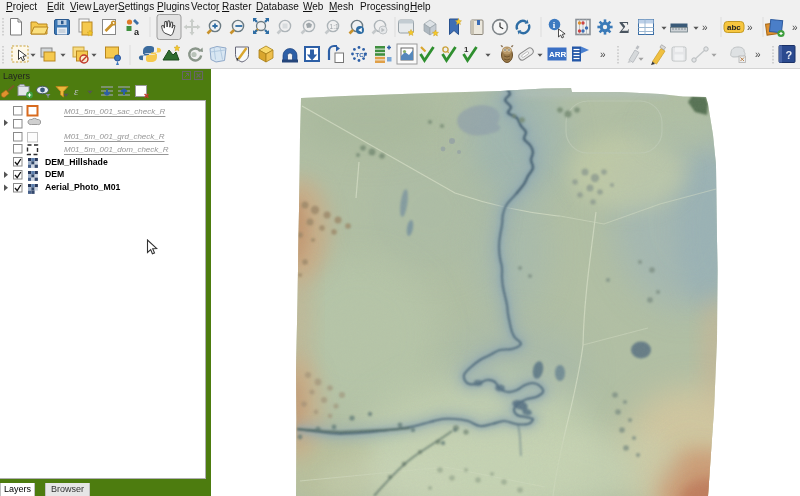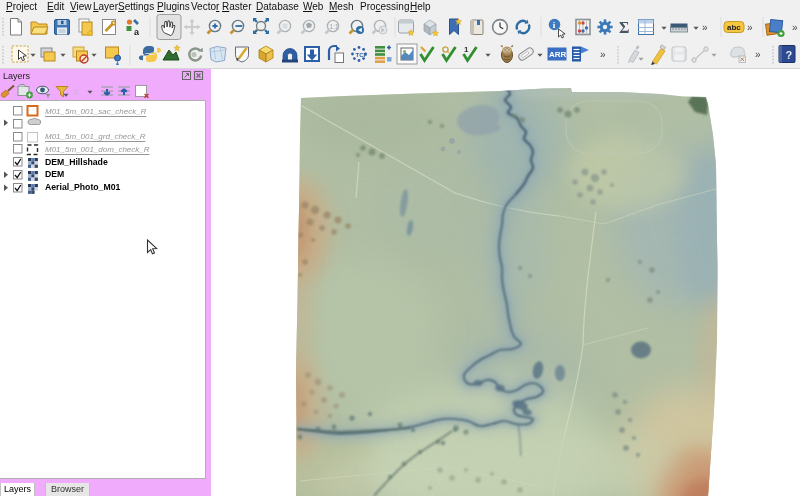--- a/index.html
+++ b/index.html
@@ -5,28 +5,28 @@
   html,body{margin:0;padding:0;}
   body{width:800px;height:496px;overflow:hidden;position:relative;
        font-family:"Liberation Sans",sans-serif;background:#f0f0f0;}
   .abs{position:absolute;}
   #menubar{left:0;top:0;width:800px;height:13px;background:#f0f0f0;font-size:10px;color:#111;}
   #menubar span{position:absolute;top:1px;}
   #menubar u{text-decoration-thickness:1px;text-underline-offset:1px;}
   #tb1{left:0;top:13px;width:800px;height:27px;}
   #tb2{left:0;top:40px;width:800px;height:28px;}
   #tbborder{left:0;top:68px;width:800px;height:1px;background:#d4d4d4;}
-  #panel{left:0;top:69px;width:211px;height:427px;background:#f0abfc;}
+  #panel{left:0;top:69px;width:211px;height:427px;background:#4d7c0f;}
   #ptitle{left:3px;top:2px;font-size:9px;color:#222;}
   #plist{left:0px;top:31px;width:205px;height:377px;background:#fff;border:1px solid #b0b0b0;border-left:none;}
   #canvas{left:211px;top:69px;width:589px;height:427px;background:#fff;}
   .tab{position:absolute;top:414px;height:13px;font-size:9px;text-align:center;line-height:13px;}
   .row{position:absolute;left:0;height:13px;width:200px;font-size:8.7px;white-space:nowrap;}
   .rowg{color:#979797;font-style:italic;font-size:8px;}
-  .rowg .rname{text-decoration:underline;text-decoration-thickness:1px;text-underline-offset:1.5px;}
+  .rowg .rname{text-decoration:underline;text-decoration-thickness:1px;text-underline-offset:1.5px;margin-left:19px;}
   .rowb{color:#000;font-weight:bold;text-decoration:underline;}
   .rname{position:absolute;left:45px;top:0px;line-height:13px;}
 </style>
 </head>
 <body>
 <div id="menubar" class="abs">
   <span style="left:6px"><u>P</u>roject</span>
   <span style="left:47px"><u>E</u>dit</span>
   <span style="left:70px"><u>V</u>iew</span>
   <span style="left:93px"><u>L</u>ayer</span>

